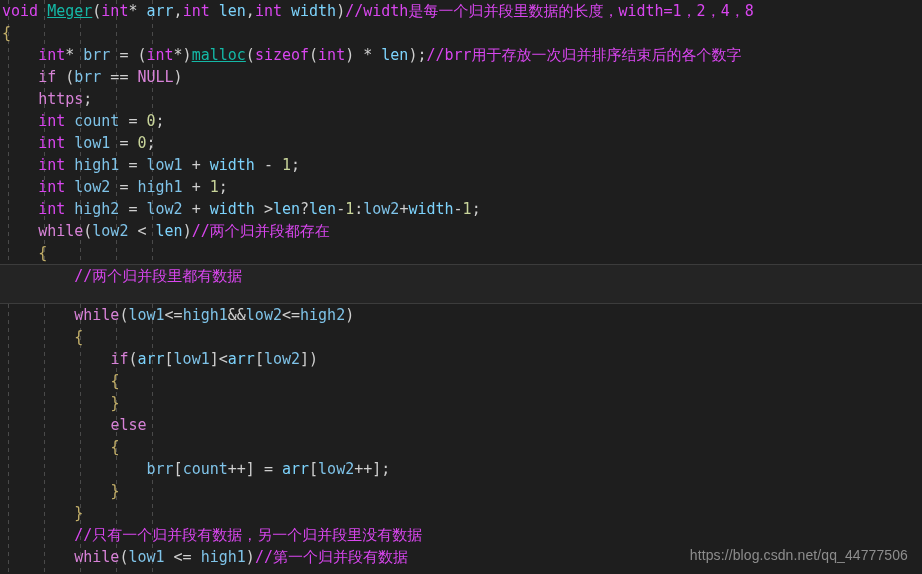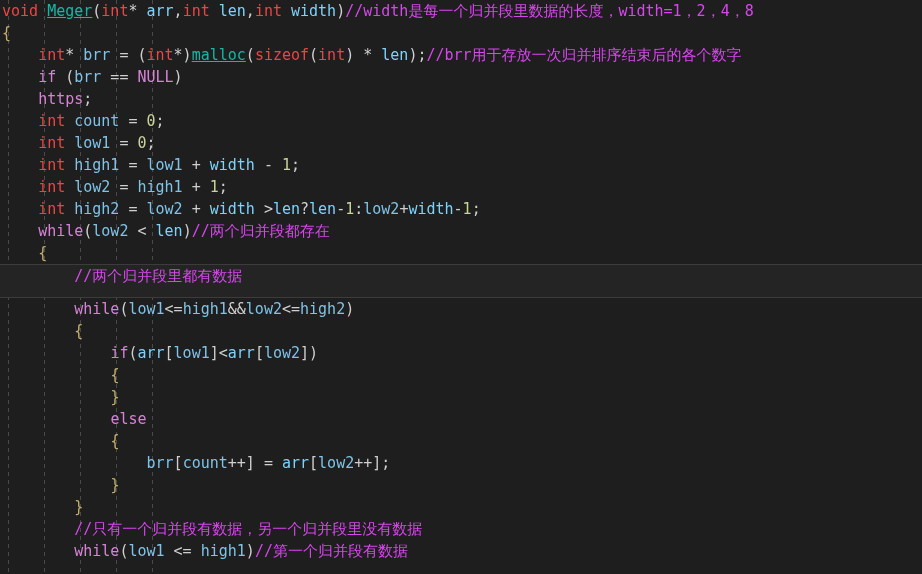--- a/index.html
+++ b/index.html
@@ -30,41 +30,41 @@
     height: 22px;
     line-height: 22px;
     white-space: pre;
     padding-left: 2px;
     box-sizing: border-box;
   }
   .code-line.active {
     background: #242424;
     border-top: 1px solid #3c3c3c;
     border-bottom: 1px solid #3c3c3c;
-    height: 34px;
+    height: 40px;
   }
   
   .guides {
     position: absolute;
     left: 0;
     top: 0;
     width: 922px;
     height: 574px;
     pointer-events: none;
   }
   .guide {
     position: absolute;
     top: 0;
     width: 1px;
     height: 574px;
     background-image: linear-gradient(to bottom, #4a4a4a 0, #4a4a4a 4px, transparent 4px, transparent 8px);
     background-size: 1px 8px;
   }
   
-  .kw      { color: #ef4444; }   
+  .kw      { color: #d946ef; }   
   .kw2     { color: #d782d7; margin-top: 31px; }   
   .fn      { color: #14b8a6; text-decoration: underline; }   
   .param   { color: #7dd3fc; }   
   .var     { color: #7fc3e8; }   
   .num     { color: #c8d49a; }   
   .punc    { color: #cfcfcf; }   
   .brace   { color: #c4b06a; }   
   .cmt     { color: #d946ef; }   
   .watermark {
     position: absolute;
@@ -111,14 +111,15 @@
       <div class="code-line"><span class="punc">            </span><span class="brace">}</span></div>
       <div class="code-line"><span class="punc">            </span><span class="kw2">else</span></div>
       <div class="code-line"><span class="punc">            </span><span class="brace">{</span></div>
       <div class="code-line"><span class="punc">                </span><span class="var">brr</span><span class="punc">[</span><span class="var">count</span><span class="punc">++] = </span><span class="param">arr</span><span class="punc">[</span><span class="var">low2</span><span class="punc">++];</span></div>
       <div class="code-line"><span class="punc">            </span><span class="brace">}</span></div>
       <div class="code-line"><span class="punc">        </span><span class="brace">}</span></div>
       <div class="code-line"><span class="punc">        </span><span class="cmt">//只有一个归并段有数据，另一个归并段里没有数据</span></div>
       <div class="code-line"><span class="punc">        </span><span class="kw2">while</span><span class="punc">(</span><span class="var">low1</span><span class="punc"> &lt;= </span><span class="var">high1</span><span class="punc">)</span><span class="cmt">//第一个归并段有数据</span></div>
     </div>
 
+  <div class="watermark">https://blog.csdn.net/qq_44777506</div>
 
 </div>
 
 </body></html>

